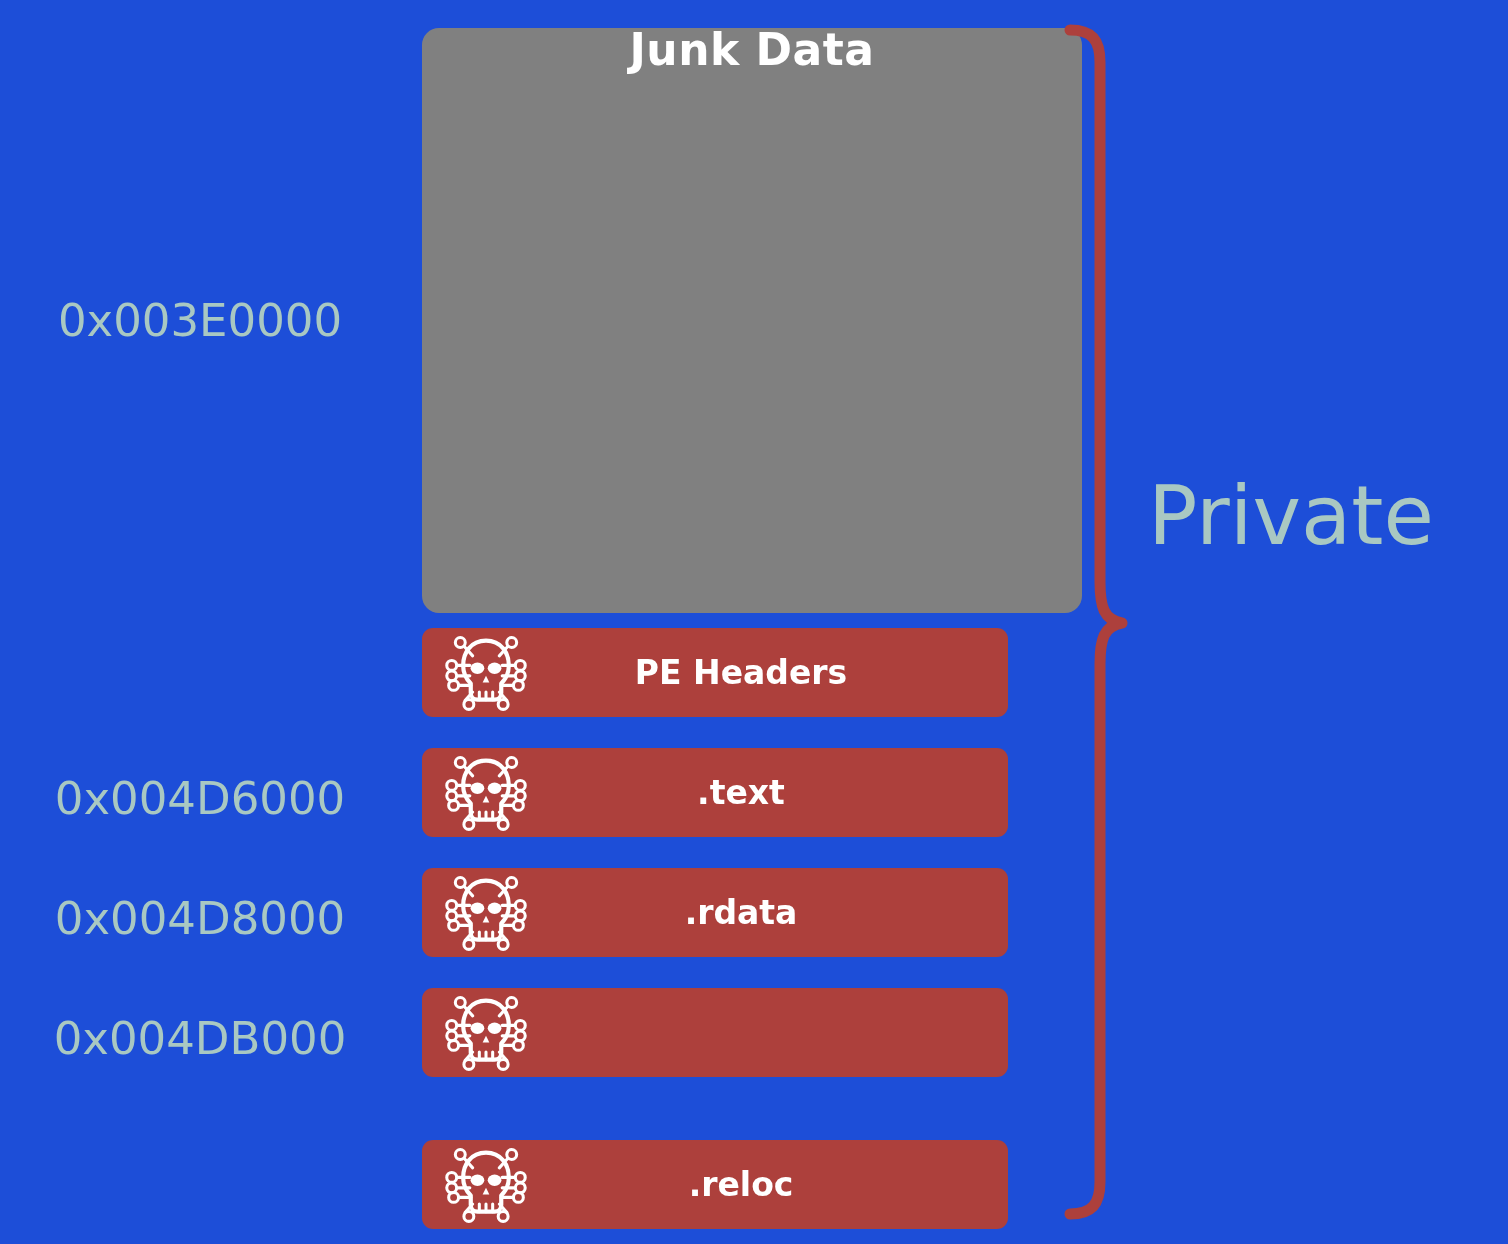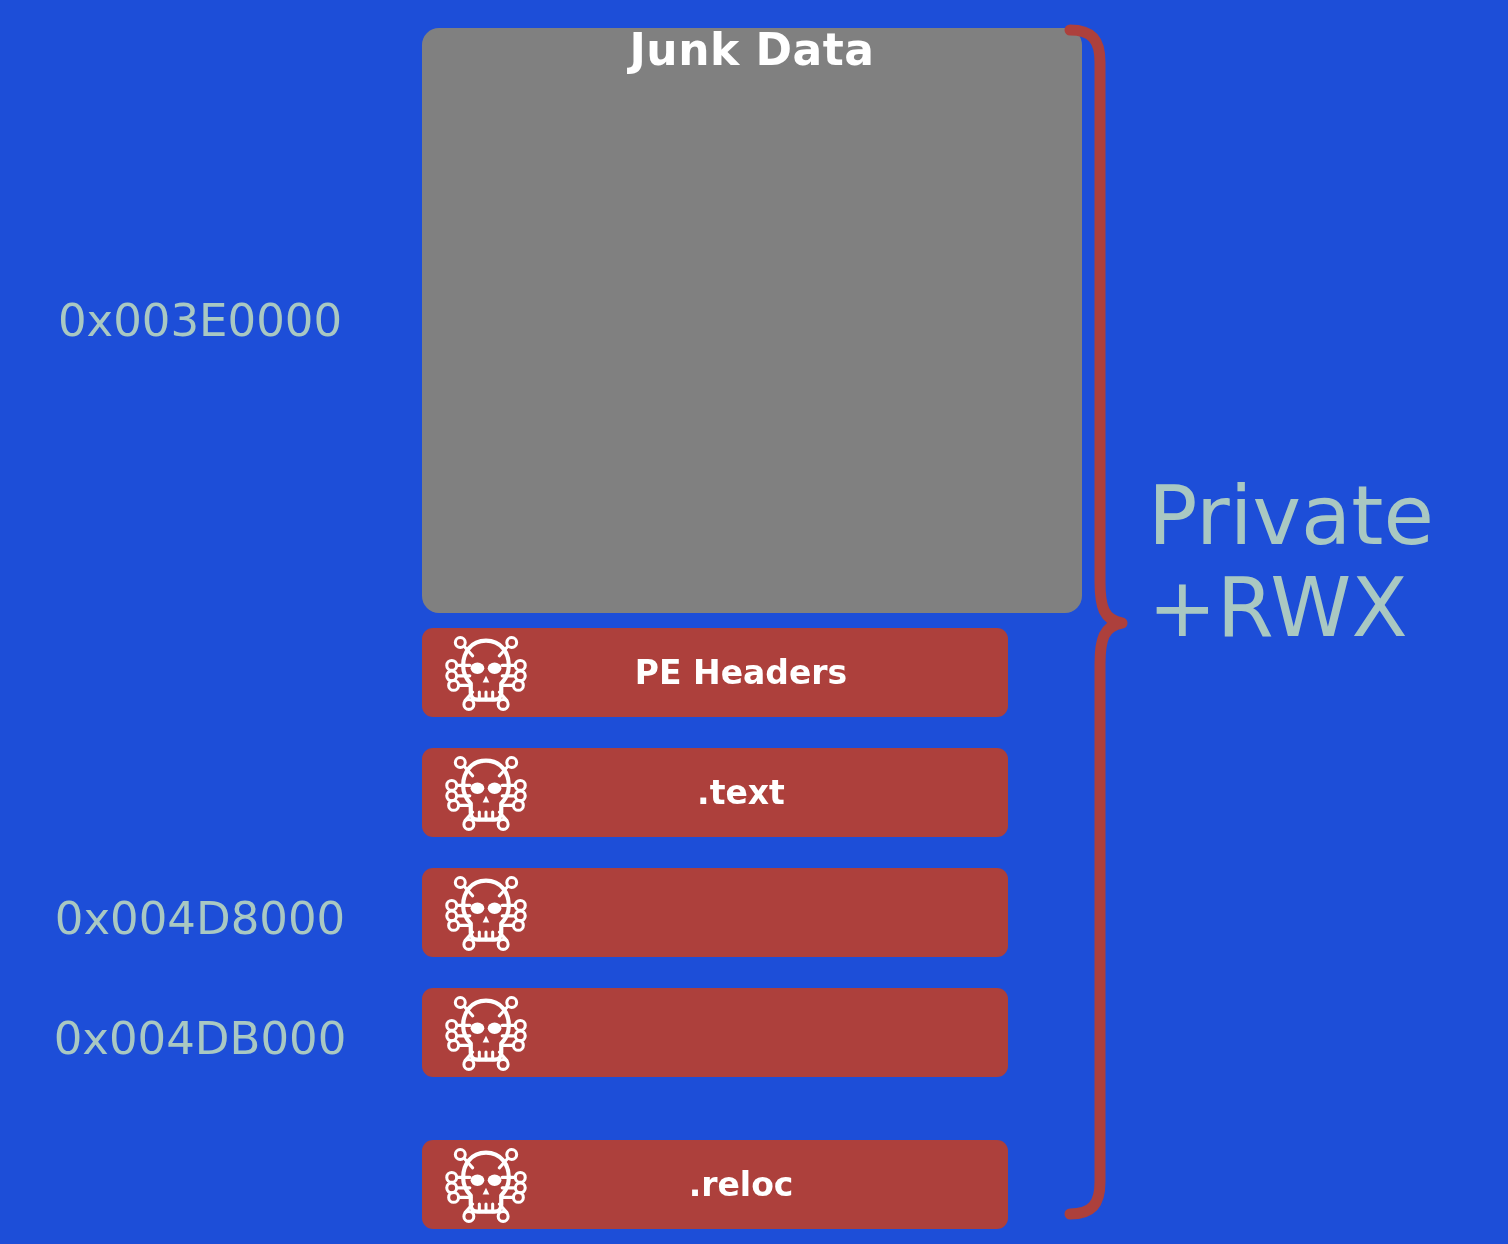--- a/index.html
+++ b/index.html
@@ -109,20 +109,21 @@
     line-height: 1.12;
   }
   .region-caption div { white-space: nowrap; }
 </style>
 </head>
 <body>
 
 <div id="canvas">
 
   <div class="addr" style="top:298px">0x003E0000</div>
+  <div class="addr" style="top:776px">0x004D6000</div>
   <div class="addr" style="top:896px">0x004D8000</div>
   <div class="addr" style="top:1016px">0x004DB000</div>
 
   <div class="junk-block">
     <span class="junk-label">Junk Data</span>
   </div>
 
   <div class="sec-bar" style="top:628px">
     <span class="sec-icon">
       <svg viewBox="0 0 100 84" width="96" height="80" aria-hidden="true">
@@ -222,20 +223,21 @@
           <circle cx="84" cy="55" r="5.2"></circle>
             <circle cx="68" cy="75" r="5.2"></circle>
         </g>
         <path d="M50 8 C34 8 26 21 26 34 C26 43 30 49 34 53 L34 63 C34 67 37 70 41 70 L59 70 C63 70 66 67 66 63 L66 53 C70 49 74 43 74 34 C74 21 66 8 50 8 Z" fill="none" stroke="#ffffff" stroke-width="4.4" stroke-linejoin="round"></path>
         <ellipse cx="41" cy="37" rx="7.2" ry="6" fill="#ffffff"></ellipse>
         <ellipse cx="59" cy="37" rx="7.2" ry="6" fill="#ffffff"></ellipse>
         <path d="M50 45 L46.5 52 L53.5 52 Z" fill="#ffffff"></path>
         <path d="M43 62 L43 70 M50 62 L50 70 M57 62 L57 70" stroke="#ffffff" stroke-width="3.2" stroke-linecap="round"></path>
       </svg>
     </span>
+    <span class="sec-label">.rdata</span>
   </div>
 
   <div class="sec-bar" style="top:988px">
     <span class="sec-icon">
       <svg viewBox="0 0 100 84" width="96" height="80" aria-hidden="true">
         <g fill="none" stroke="#ffffff" stroke-width="3.2" stroke-linecap="round" stroke-linejoin="round">
           <path d="M36 24 L27 14"></path>
             <path d="M33 34 L20 34"></path>
             <path d="M33 45 L20 45"></path>
             <path d="M34 55 L22 55"></path>
@@ -301,16 +303,15 @@
   </div>
 
   <div class="brace">
     <svg viewBox="0 0 80 1200" width="80" height="1200" aria-hidden="true">
       <path d="M18 8 C40 8 48 18 48 40 L48 560 C48 585 52 598 70 601 C52 604 48 617 48 642 L48 1160 C48 1182 40 1192 18 1192" fill="none" stroke="#ad403c" stroke-width="11" stroke-linecap="round" stroke-linejoin="round"></path>
     </svg>
   </div>
 
   <div class="region-caption">
     <div>Private</div>
-    <div>+RWX</div>
   </div>
 
 </div>
 
 </body></html>

